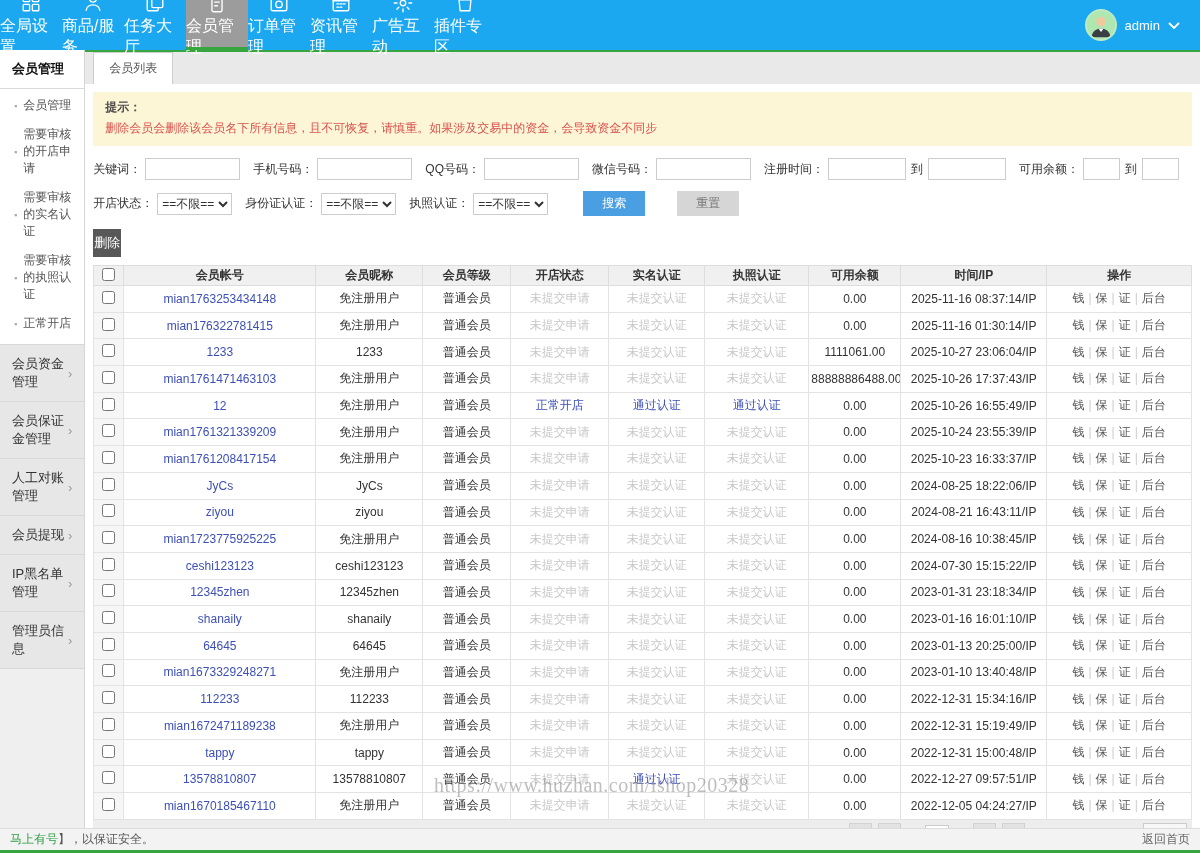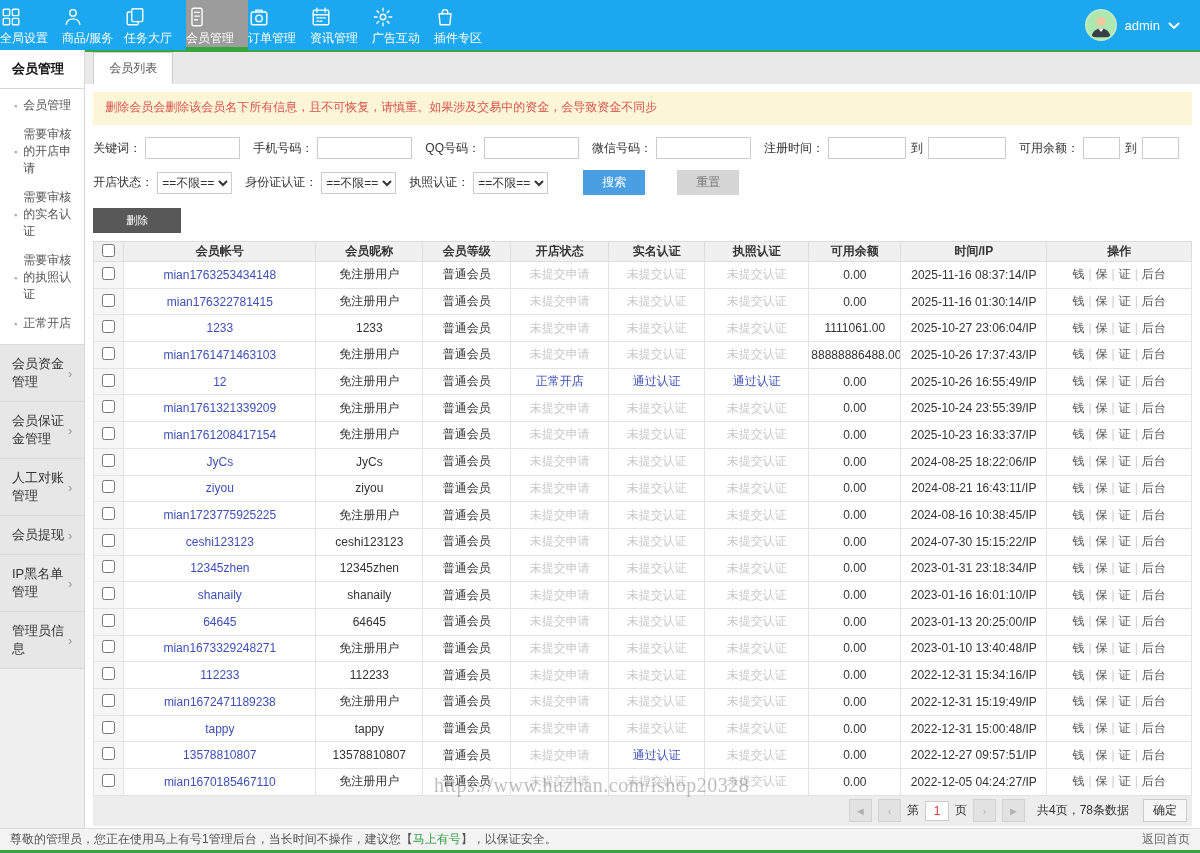--- a/index.html
+++ b/index.html
@@ -4,21 +4,21 @@
 <style>
   * { box-sizing: border-box; margin: 0; padding: 0; }
   html,body { width:1200px; height:853px; }
   body { font-family:"Liberation Sans","DejaVu Sans",sans-serif; background:#e2e2e2; position:relative; overflow:hidden; }
 
   
   .topbar { height:50px; background:#1ba8f0; display:flex; align-items:stretch; }
   .logo { display:flex; align-items:center; gap:9px; padding:0 14px; width:186px; }
   .logo-text { font-size:25px; font-weight:bold; color:#16222e; letter-spacing:1px; white-space:nowrap; }
   .nav { display:flex; }
-  .nav-item { width:62px; display:flex; flex-direction:column; align-items:flex-start; justify-content:center; gap:2px; color:#fff; font-size:12px; cursor:pointer; position:relative; }
+  .nav-item { width:62px; display:flex; flex-direction:column; align-items:center; justify-content:center; gap:2px; color:#fff; font-size:16px; cursor:pointer; position:relative; }
   .nav-item .nav-icon { height:24px; display:flex; align-items:flex-end; }
   .nav-item.active { background:#9c9c9c; }
   .nav-item.active::after { content:""; position:absolute; left:0; right:0; bottom:0; height:3px; background:#38a63e; }
   .userbox { margin-left:auto; display:flex; align-items:center; gap:8px; padding-right:20px; color:#fff; font-size:13px; cursor:pointer; }
   .avatar { width:32px; height:32px; border-radius:50%; overflow:hidden; border:2px solid #bfe9c4; background:#aee8b0; }
 
   
   .page { display:flex; height:778px; }
   .sidebar { width:126px; background:#efefef; border-right:1px solid #d6d6d6; }
   .sb-head { padding:10px 12px; font-size:13px; color:#333; background:#e7e7e7; border-bottom:1px solid #d9d9d9; display:flex; justify-content:space-between; align-items:center; cursor:pointer; }
@@ -42,21 +42,21 @@
   .filters-row { display:flex; align-items:center; font-size:12px; color:#333; margin-bottom:11px; flex-wrap:nowrap; }
   .f-field { display:flex; align-items:center; margin-right:13px; white-space:nowrap; }
   .f-label { margin-right:4px; }
   .f-input { height:22px; border:1px solid #ccc; font-size:12px; padding:0 4px; }
   .f-md { width:95px; } .f-sm { width:78px; } .f-xs { width:37px; }
   .f-to { margin:0 5px; }
   .f-select { height:22px; min-width:74px; border:1px solid #ccc; font-size:12px; color:#333; background:#fff; }
   .btn-search { background:#4a9fe2; color:#fff; border:none; width:62px; height:25px; font-size:12px; margin-left:22px; cursor:pointer; }
   .btn-reset { background:#d6d6d6; color:#777; border:none; width:62px; height:25px; font-size:12px; margin-left:32px; cursor:pointer; }
 
-  .btn-delete { background:#585858; color:#fff; border:none; padding:5px 33px; font-size:11px; margin:2px 0 8px; cursor:pointer; }
+  .btn-delete { background:#585858; color:#fff; border:none; padding:5px 1px; font-size:13px; margin:2px 0 8px; cursor:pointer; }
 
   
   table { width:100%; border-collapse:collapse; table-layout:fixed; font-size:12px; }
   th { background:#f0f0f0; border:1px solid #ddd; height:20px; font-weight:bold; color:#333; text-align:center; }
   td { border:1px solid #e3e3e3; height:26.7px; text-align:center; color:#333; padding:0 2px; overflow:hidden; white-space:nowrap; }
   td.cb-cell { background:#f6f6f6; }
   .link { color:#3d4fb8; cursor:pointer; }
   .muted { color:#c8c8c8; }
   .ops .op { color:#555; cursor:pointer; }
   .op-sep { color:#ccc; margin:0 4px; }
@@ -245,20 +245,21 @@
       </div>
     </aside>
 
   <div class="content">
     <div class="tabbar">
       <div class="tab">会员列表</div>
     </div>
     <div class="panel">
 
       <div class="notice">
+        <div class="notice-title">提示：</div>
         <div class="notice-body">删除会员会删除该会员名下所有信息，且不可恢复，请慎重。如果涉及交易中的资金，会导致资金不同步</div>
       </div>
 
       <div class="filters-row">
           <span class="f-field">
             <label class="f-label">关键词：</label>
             <input class="f-input f-md" type="text" style="">
           </span>
           <span class="f-field">
             <label class="f-label">手机号码：</label>
@@ -596,19 +597,18 @@
           </span>
         <span class="pg-summary">共4页，78条数据</span>
         <button class="pg-confirm">确定</button>
       </div>
 
     </div>
   </div>
 </div>
 
 <footer class="footer">
-  <span>尊敬的管理员，您正在使用马上有号1管理后台，当长时间不操作，建议您【</span>
   <span class="logout">马上有号</span>
   <span>】，以保证安全。</span>
   <span class="footer-home">返回首页</span>
 </footer>
 
 <div class="watermark">https://www.huzhan.com/ishop20328</div>
 
 </body></html>

